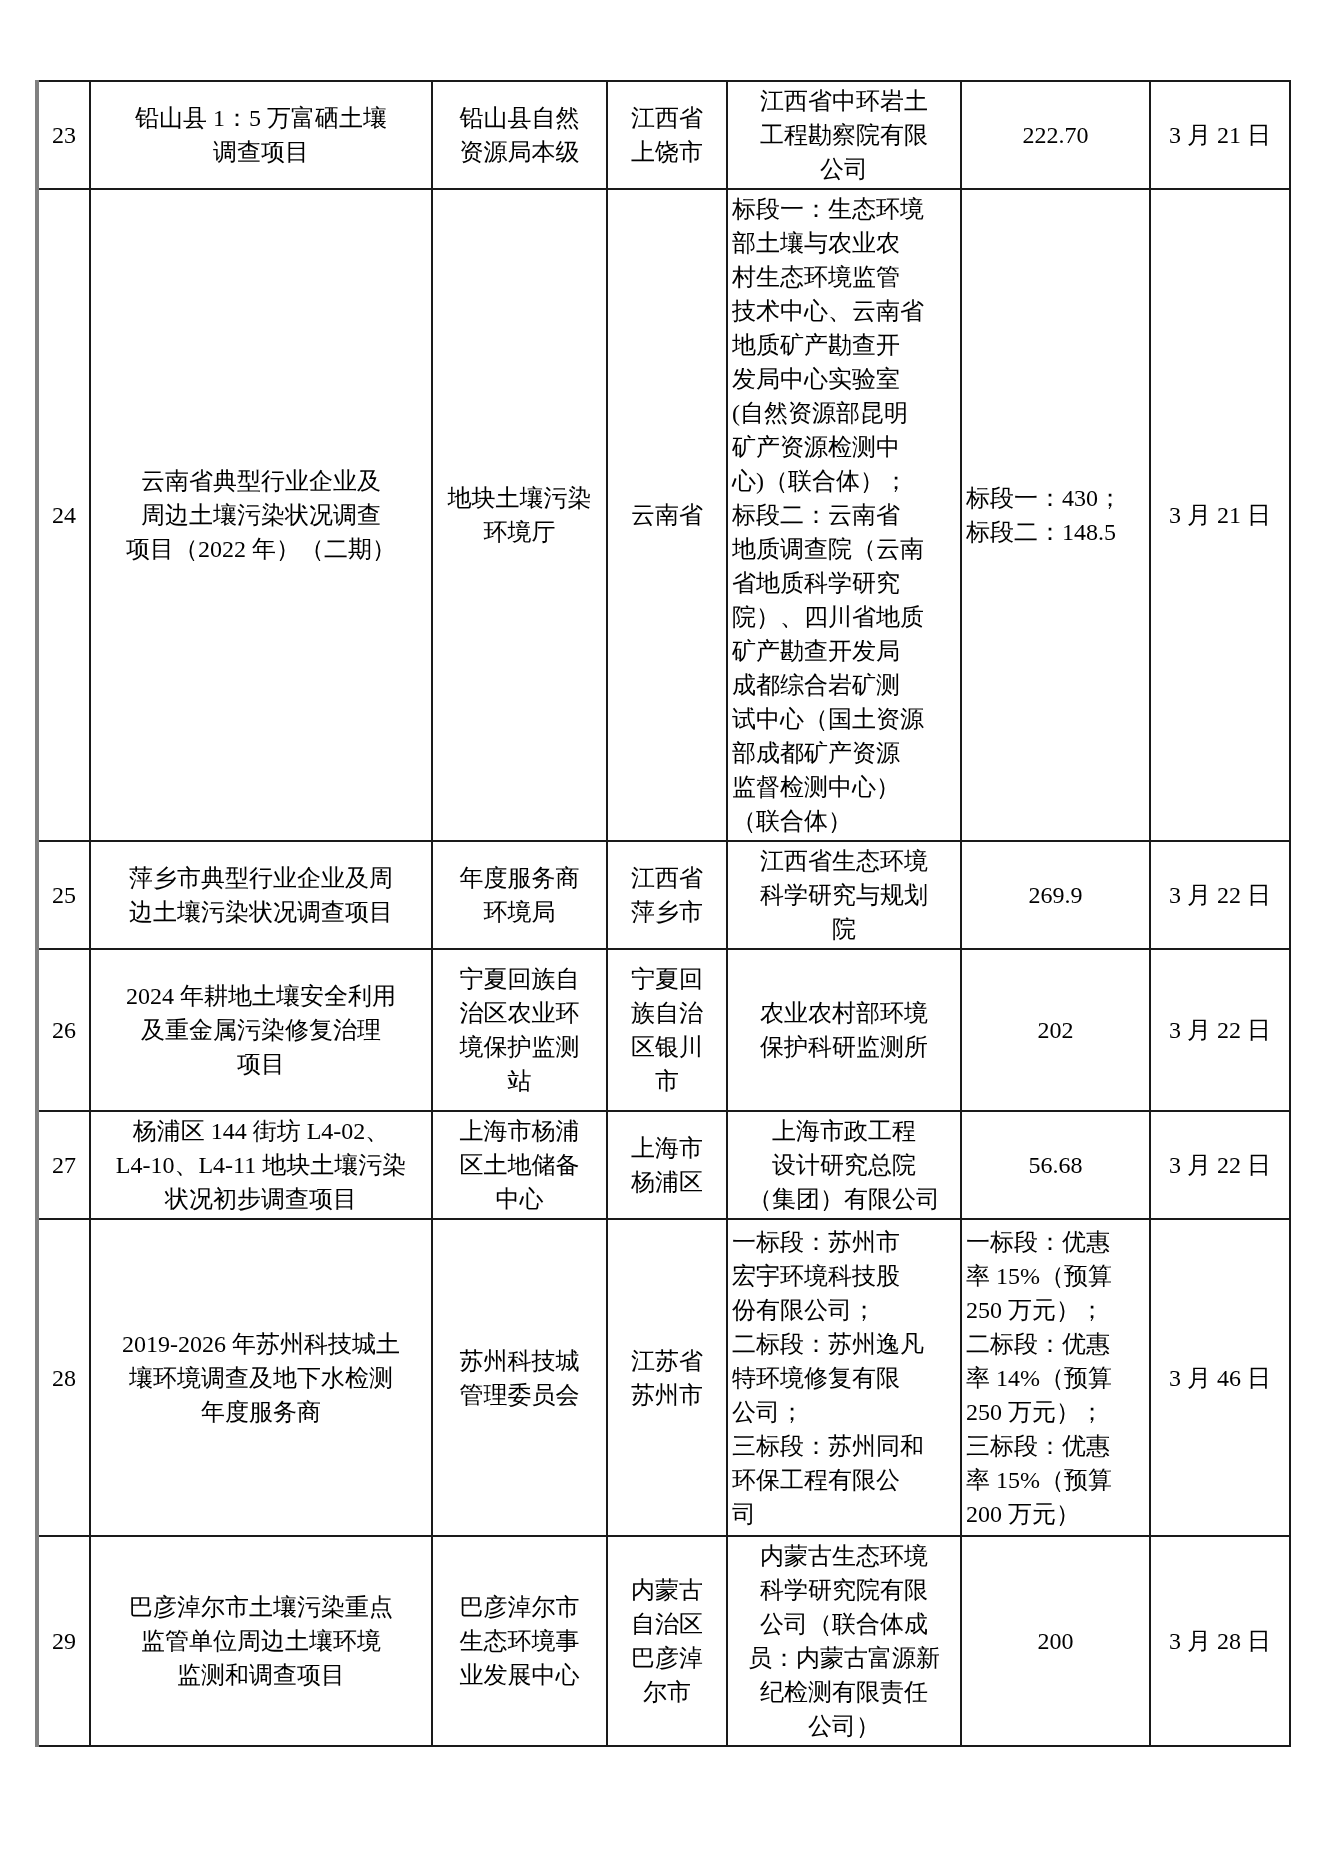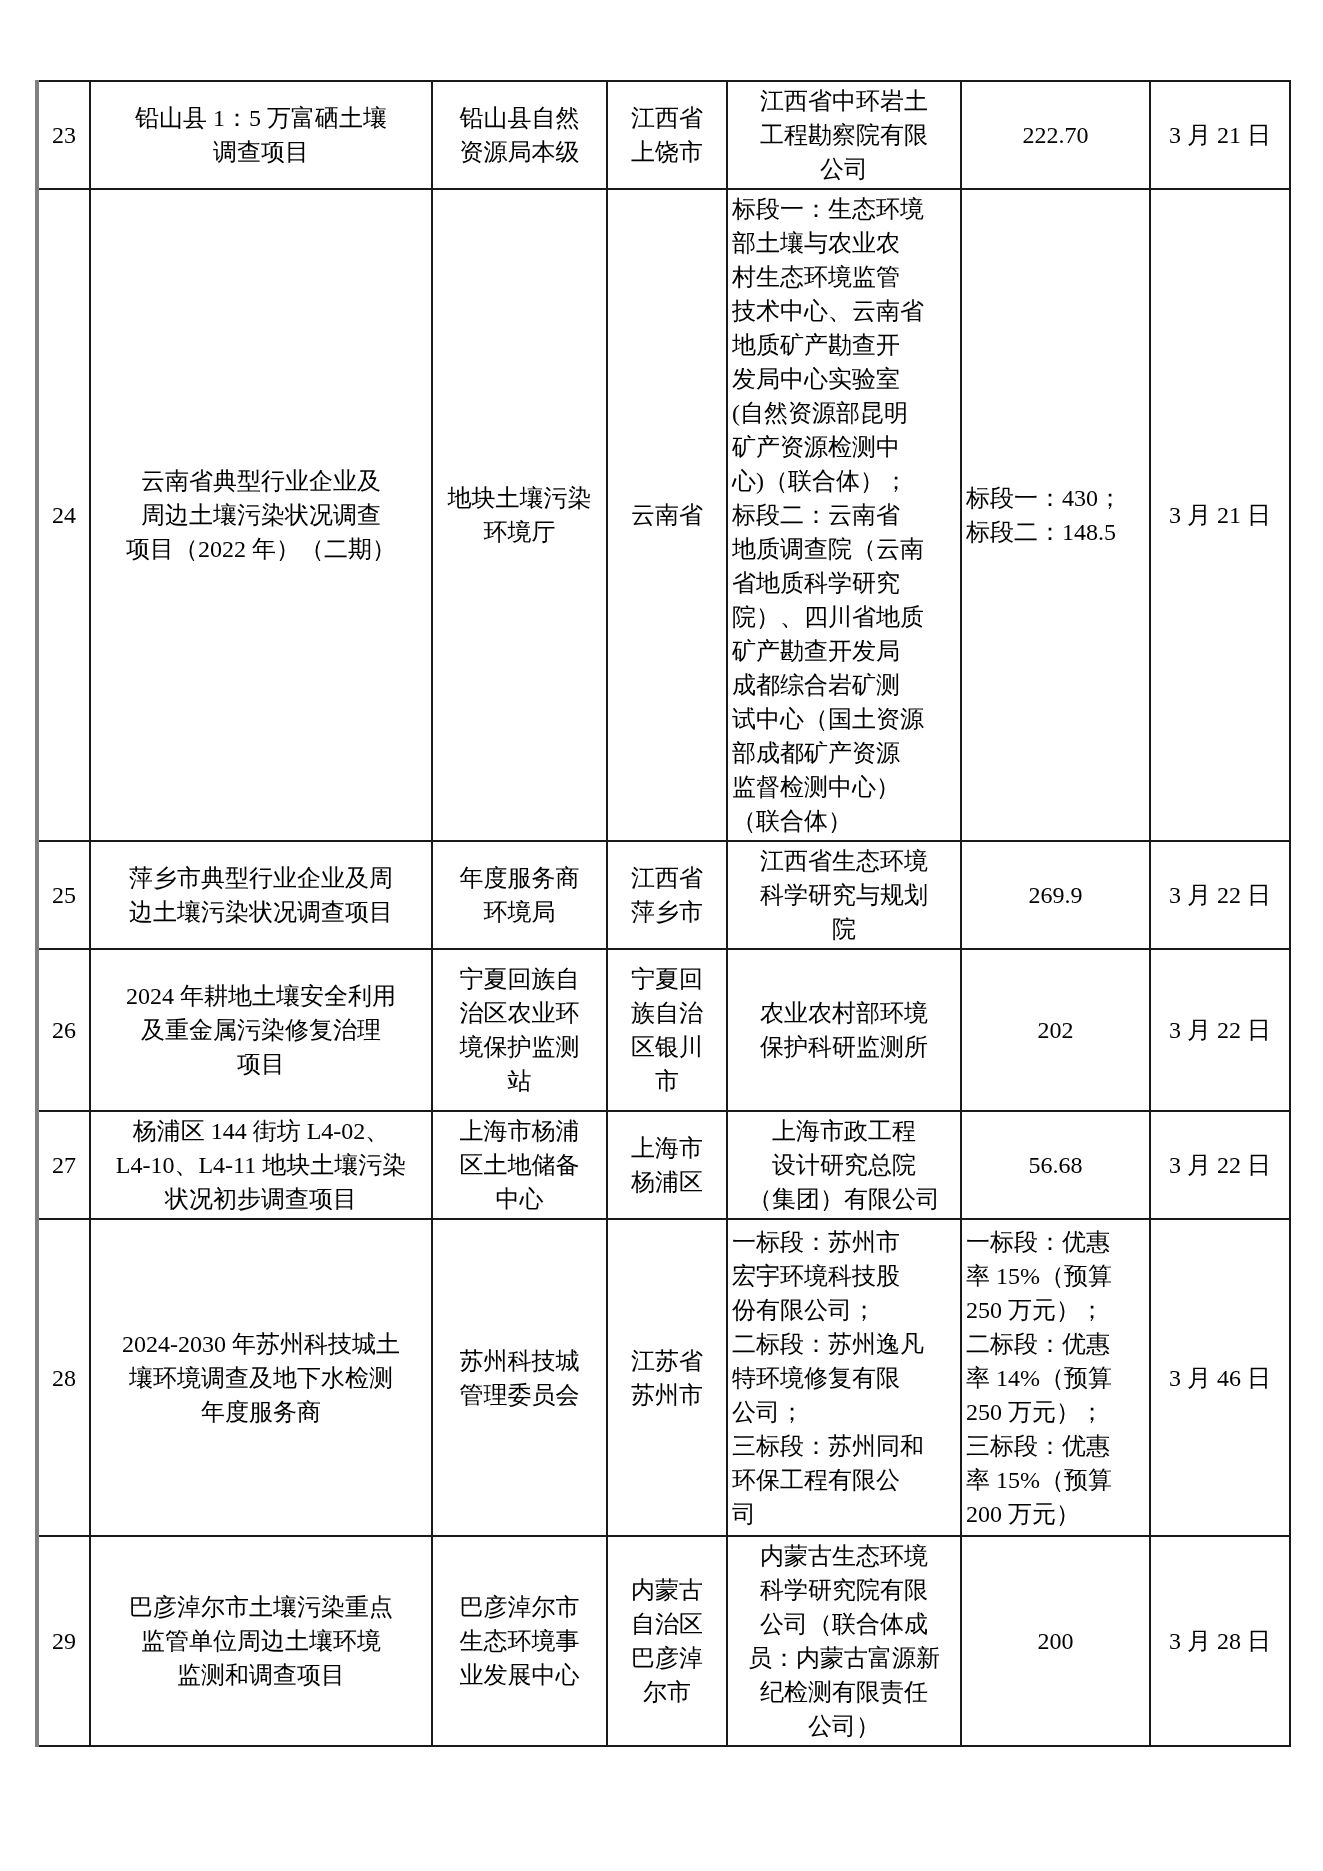--- a/index.html
+++ b/index.html
@@ -150,21 +150,21 @@
           <td>上海市
 杨浦区</td>
           <td>上海市政工程
 设计研究总院
 （集团）有限公司</td>
           <td>56.68</td>
           <td>3 月 22 日</td>
         </tr>
         <tr>
           <td>28</td>
-          <td>2024-2030 年苏州科技城土
+          <td>2019-2026 年苏州科技城土
 壤环境调查及地下水检测
 年度服务商</td>
           <td>苏州科技城
 管理委员会</td>
           <td>江苏省
 苏州市</td>
           <td>一标段：苏州市
 宏宇环境科技股
 份有限公司；
 二标段：苏州逸凡

